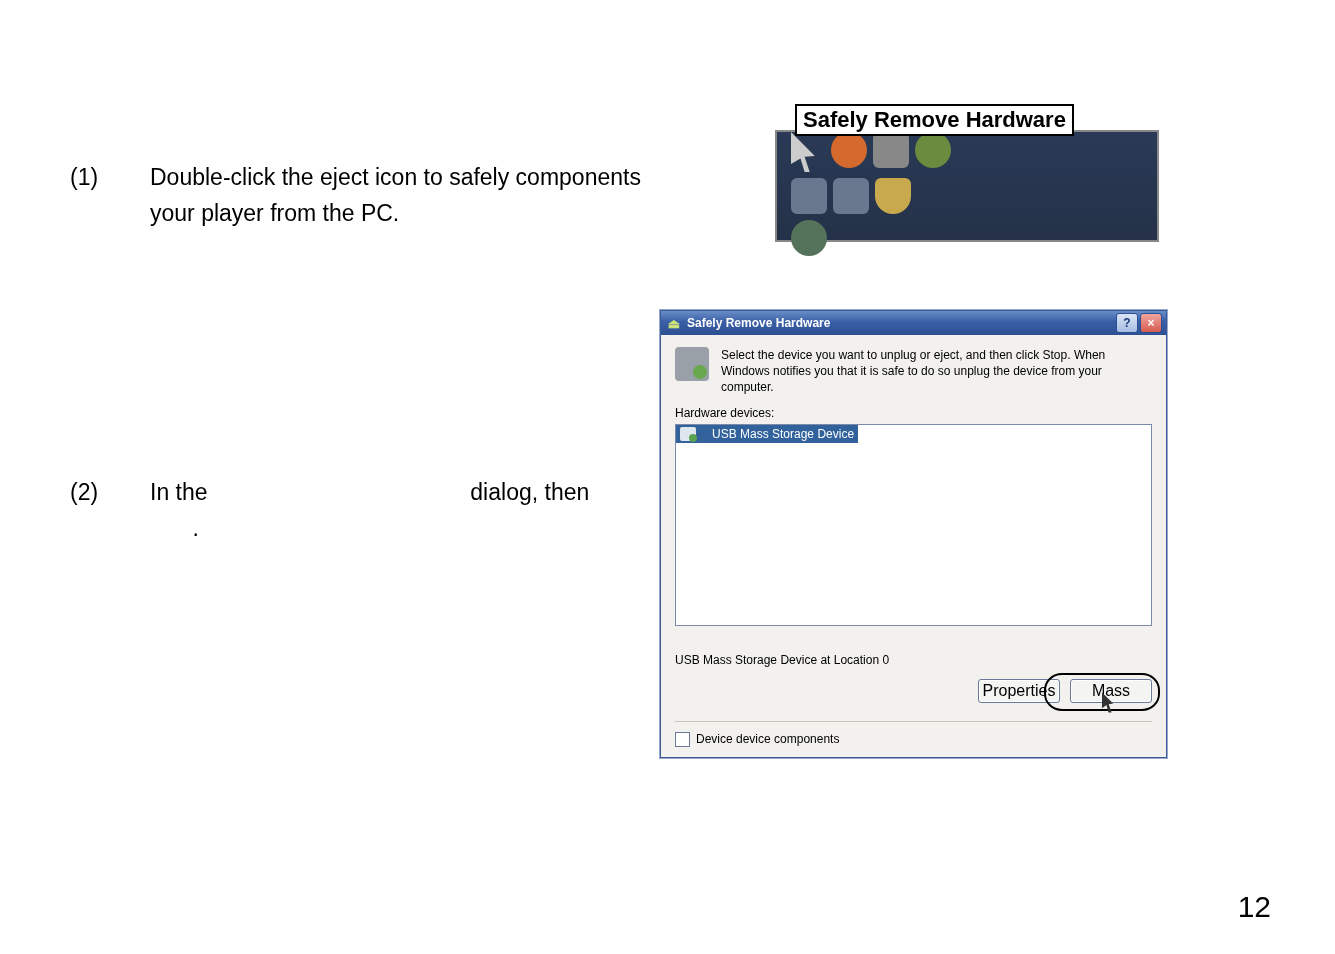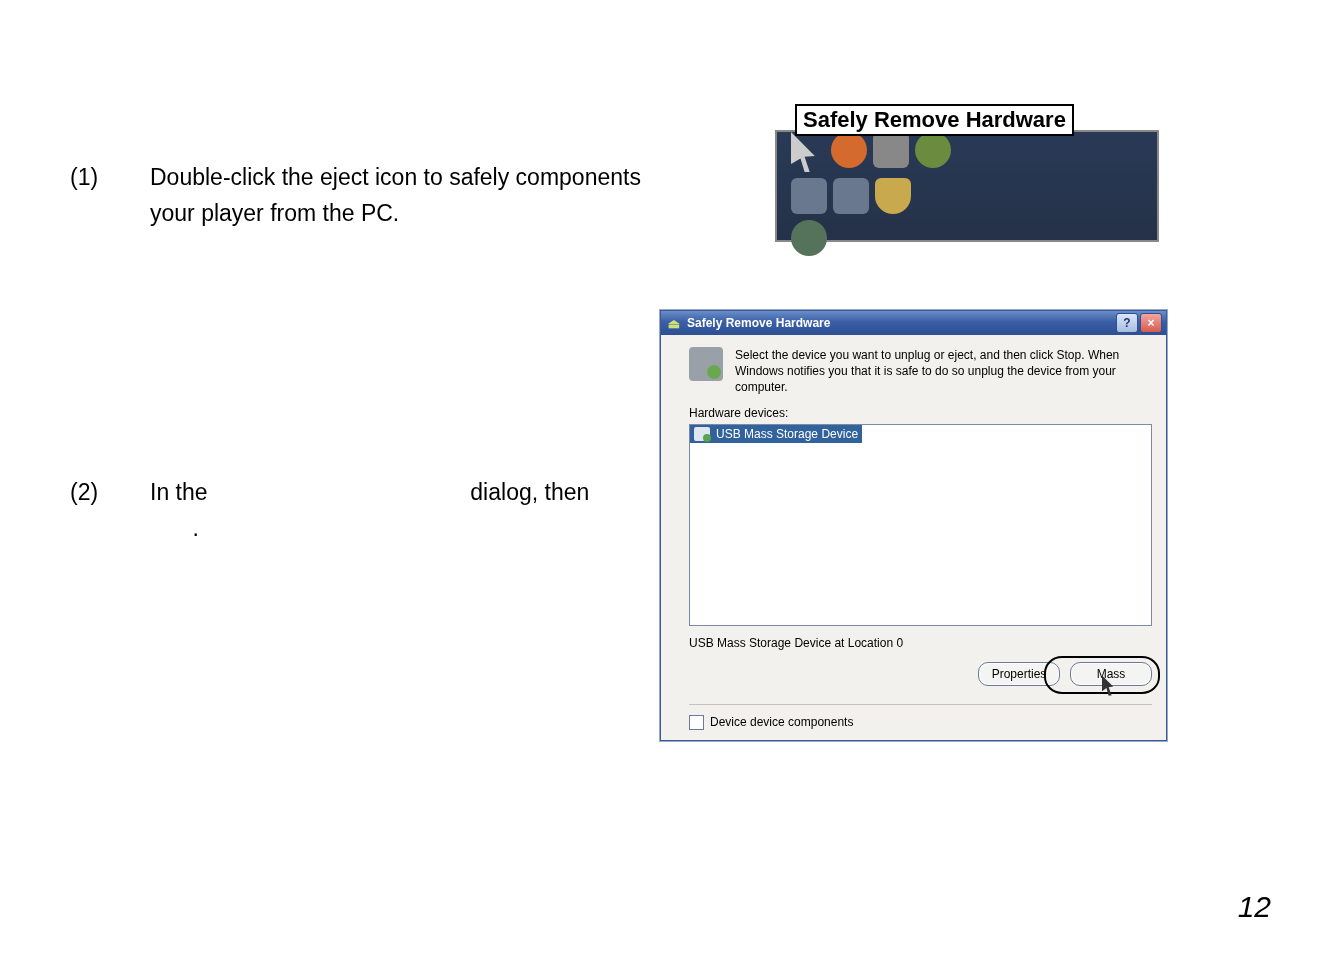--- a/index.html
+++ b/index.html
@@ -112,21 +112,21 @@
     background: linear-gradient(#dbe6f7,#a7bde0);
     border: 1px solid #2d4f93;
     border-radius: 3px;
     display: flex; align-items: center; justify-content: center;
     font-weight: bold;
     font-size: 12px;
     color: #1b3a78;
   }
   .title-btn.close { background: linear-gradient(#f3a6a0,#d65a4f); color: #fff; }
 
-  .dialog-body { padding: 12px 14px 10px 28px; }
+  .dialog-body { padding: 12px 14px 10px 14px; }
   .top-row { display: flex; gap: 12px; align-items: flex-start; margin-bottom: 10px; }
   .hw-icon {
     width: 34px; height: 34px; flex-shrink: 0;
     background: #9aa0a7;
     border-radius: 4px;
     position: relative;
   }
   .hw-icon::after {
     content: ""; position: absolute; right: 2px; bottom: 2px;
     width: 14px; height: 14px; background: #6aa84f; border-radius: 50%;
@@ -134,45 +134,45 @@
   .desc { line-height: 1.35; }
 
   .label { margin: 2px 0 4px 0; }
   .device-list {
     height: 200px;
     background: #fff;
     border: 1px solid #7a8aa8;
     overflow: auto;
   }
   .device-row {
-    display: flex; align-items: center; gap: 6px;
+    display: flex; align-items: center; gap: 16px;
     background: #31629c;
     color: #fff;
     padding: 2px 4px;
     width: fit-content;
   }
   .device-row .dev-icon {
     width: 16px; height: 14px; background: #dfe6ef; border-radius: 2px;
     position: relative;
   }
   .device-row .dev-icon::after {
     content: ""; position: absolute; right: -1px; bottom: -1px;
     width: 8px; height: 8px; background: #5aa24f; border-radius: 50%;
   }
 
-  .status-line { margin-top: 10px; }
+  .status-line { margin-top: 27px; }
 
   .btn-row { display: flex; justify-content: flex-end; gap: 10px; margin-top: 12px; position: relative; }
   .dlg-btn {
     min-width: 80px; height: 22px;
     border: 1px solid #6b7a99;
     background: #f4f4f2;
-    border-radius: 10px;
+    border-radius: 3px;
     font-family: Tahoma, Arial, sans-serif;
-    font-size: 12px;
+    font-size: 16px;
     display: inline-flex; align-items: center; justify-content: center;
     box-shadow: inset 0 0 0 1px #fff;
   }
   .oval {
     position: absolute;
     right: -8px;
     top: -6px;
     width: 112px;
     height: 34px;
     border: 2px solid #000;
@@ -198,21 +198,20 @@
     background: #fff;
   }
 
   .close-row { display: flex; justify-content: flex-end; margin-top: 10px; }
 
   .page-number {
     position: absolute;
     right: 64px;
     bottom: 30px;
     font-size: 30px;
-    font-style: italic;
   }
 </style>
 </head>
 <body>
 
 <div class="instruction-row" style="left:70px; top:160px; width:590px;">
   <span class="inst-num">(1)</span>
   <span class="inst-text">Double-click the eject icon to safely components your player from the PC.</span>
 </div>
 

